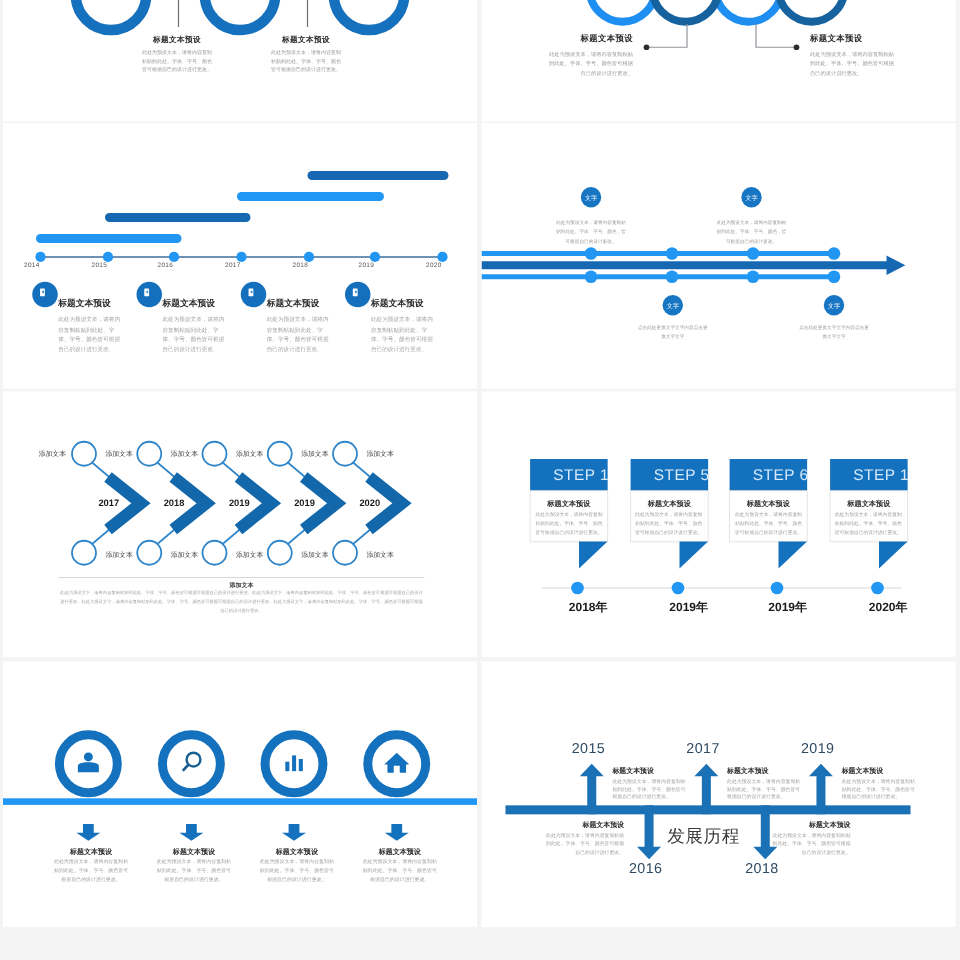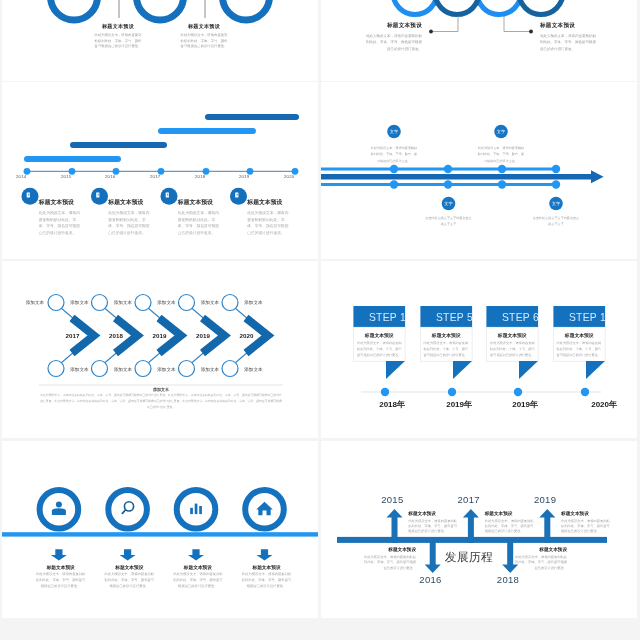--- a/index.html
+++ b/index.html
@@ -298,21 +298,21 @@
   <div class="abs s6ttl" style="left:99.4px;top:71px;width:51.7px">标题文本预设</div>
   <div class="abs s6ttl" style="left:165.4px;top:71px;width:51.7px">标题文本预设</div>
   <div class="abs s6ttl" style="left:232.4px;top:71px;width:51.7px">标题文本预设</div>
   <div class="abs s6bdy" style="left:36.0px;top:79px;width:44.7px">此处为预设文本，请将内容复制粘贴到此处。字体、字号、颜色皆可根据自己的设计进行更改。</div>
   <div class="abs s6bdy" style="left:102.5px;top:79px;width:44.7px">此处为预设文本，请将内容复制粘贴到此处。字体、字号、颜色皆可根据自己的设计进行更改。</div>
   <div class="abs s6bdy" style="left:169.0px;top:79px;width:44.7px">此处为预设文本，请将内容复制粘贴到此处。字体、字号、颜色皆可根据自己的设计进行更改。</div>
   <div class="abs s6bdy" style="left:235.5px;top:79px;width:44.7px">此处为预设文本，请将内容复制粘贴到此处。字体、字号、颜色皆可根据自己的设计进行更改。</div>
   <div class="abs s6yr" style="left:44px;top:138px;width:40px">2018年</div>
   <div class="abs s6yr" style="left:111px;top:138px;width:40px">2019年</div>
   <div class="abs s6yr" style="left:177px;top:138px;width:40px">2019年</div>
-  <div class="abs s6yr" style="left:256px;top:138px;width:40px">2020年</div>
+  <div class="abs s6yr" style="left:244px;top:138px;width:40px">2020年</div>
 </div>
 
 <div class="slide col0 r3">
   <svg class="abs" style="left:0;top:0" width="316" height="178">
     <rect x="0" y="91.2" width="316" height="4.4" fill="#2196f3"></rect>
     <g fill="none" stroke="#1471bd" stroke-width="6">
       <circle cx="56.9" cy="68.2" r="19.3"></circle>
       <circle cx="125.6" cy="68.2" r="19.3"></circle>
       <circle cx="194" cy="68.2" r="19.3"></circle>
       <circle cx="262.5" cy="68.2" r="19.3"></circle>

